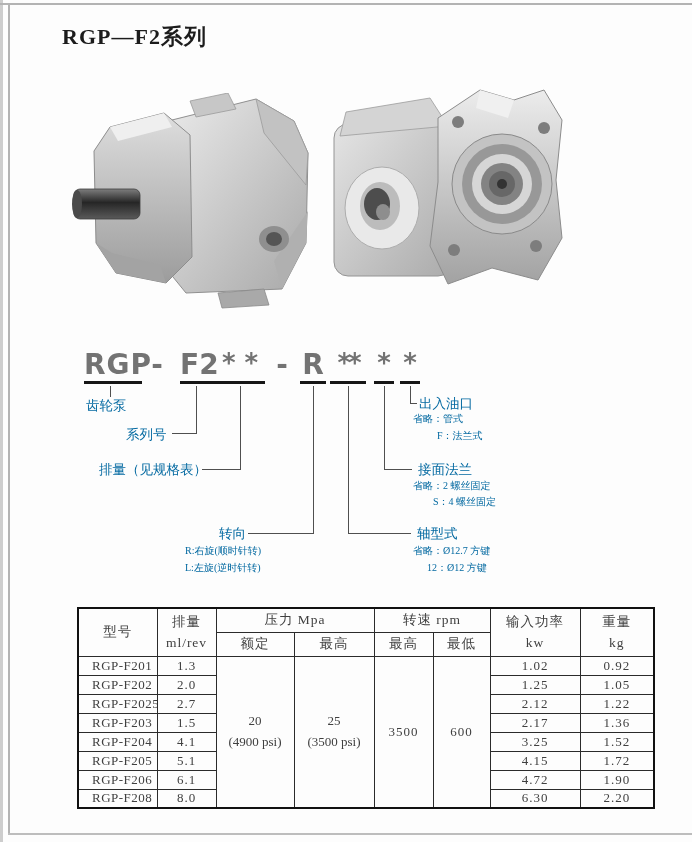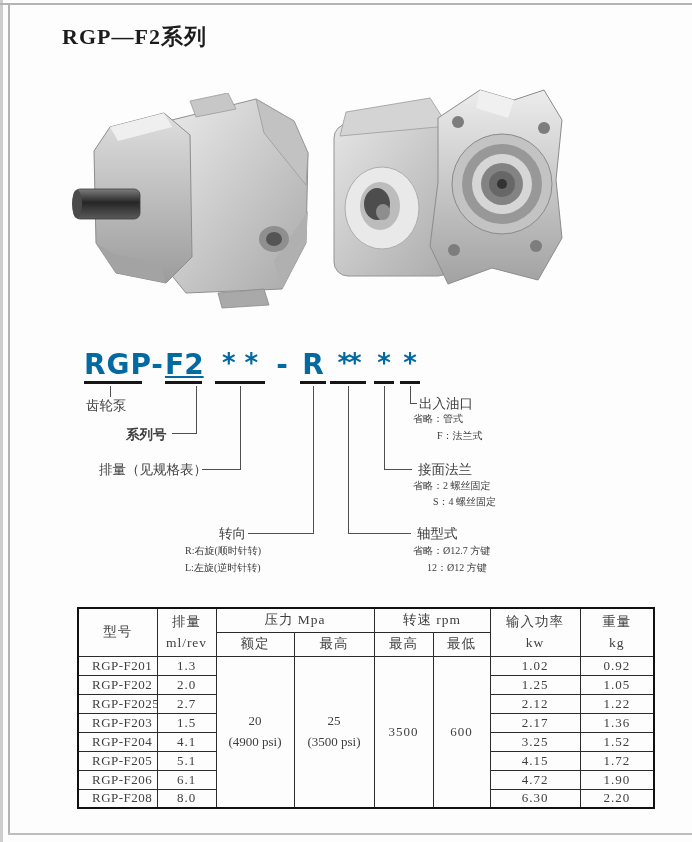--- a/index.html
+++ b/index.html
@@ -18,30 +18,30 @@
     position:absolute; left:62px; top:22px;
     font-size:22px; font-weight:600; letter-spacing:1px;
   }
 
   .photo{position:absolute;}
 
   
   .seg{
     position:absolute; top:350px; height:34px; box-sizing:border-box;
     font-family:"DejaVu Sans","Liberation Sans",sans-serif;
-    font-weight:700; font-size:28px; line-height:30px; color:#0369a1;
+    font-weight:700; font-size:28px; line-height:30px; color:#737373;
     text-align:center; border-bottom:3px solid #161616;
   }
   .seg.noline{border-bottom:none;}
   .seg.stars{font-size:26px; line-height:26px;}
 
   .vline{position:absolute; width:1px; background:#4f4f4f;}
   .hline{position:absolute; height:1px; background:#4f4f4f;}
 
-  .callout{position:absolute; font-size:13.5px; white-space:nowrap; color:#404040;}
+  .callout{position:absolute; font-size:13.5px; white-space:nowrap; color:#0369a1;}
   .callout.small{font-size:10px;}
 
   
   .spec{
     position:absolute; left:62px; top:607px; width:576px;
     border-collapse:collapse; table-layout:fixed;
     font-size:13px; color:#404040;margin-left:15px;
   }
   .spec th,.spec td{
     border:1px solid #2b2b2b; padding:0 2px;
@@ -134,21 +134,21 @@
     <circle cx="172" cy="96" r="5" fill="#333"></circle>
 
     <circle cx="128" cy="34" r="6" fill="#7d7d7d"></circle>
     <circle cx="214" cy="40" r="6" fill="#7d7d7d"></circle>
     <circle cx="124" cy="162" r="6" fill="#7d7d7d"></circle>
     <circle cx="206" cy="158" r="6" fill="#7d7d7d"></circle>
   </svg>
 
   <div class="seg" style="left:84px;  width:58px; letter-spacing:1px;">RGP</div>
   <div class="seg noline" style="left:150px; width:14px;">-</div>
-  <div class="seg" style="left:165px; width:37px;text-decoration:underline;">F2</div>
+  <div class="seg" style="left:180px; width:37px;">F2</div>
   <div class="seg stars" style="left:215px; width:50px;">* *</div>
   <div class="seg noline" style="left:275px; width:14px;">-</div>
   <div class="seg" style="left:300px; width:26px;">R</div>
   <div class="seg stars" style="left:330px; width:36px; letter-spacing:-3px;">**</div>
   <div class="seg stars" style="left:374px; width:20px;">*</div>
   <div class="seg stars" style="left:400px; width:20px;">*</div>
 
   <div class="vline" style="left:110px; top:386px; height:11px;"></div>
   <div class="vline" style="left:196px; top:386px; height:47px;"></div>
   <div class="hline" style="left:172px; top:433px; width:25px;"></div>
@@ -157,21 +157,21 @@
   <div class="vline" style="left:313px; top:386px; height:147px;"></div>
   <div class="hline" style="left:248px; top:533px; width:66px;"></div>
   <div class="vline" style="left:348px; top:386px; height:147px;"></div>
   <div class="hline" style="left:348px; top:533px; width:63px;"></div>
   <div class="vline" style="left:384px; top:386px; height:83px;"></div>
   <div class="hline" style="left:384px; top:469px; width:28px;"></div>
   <div class="vline" style="left:410px; top:386px; height:18px;"></div>
   <div class="hline" style="left:410px; top:403px; width:7px;"></div>
 
   <div class="callout" style="left:86px;  top:397px;">齿轮泵</div>
-  <div class="callout" style="left:126px; top:426px;font-weight:bold;">系列号</div>
+  <div class="callout" style="left:126px; top:426px;">系列号</div>
   <div class="callout" style="left:99px;  top:461px;">排量（见规格表）</div>
   <div class="callout" style="left:219px; top:525px;">转向</div>
   <div class="callout small" style="left:185px; top:544px;">R:右旋(顺时针转)</div>
   <div class="callout small" style="left:185px; top:561px;">L:左旋(逆时针转)</div>
   <div class="callout" style="left:417px; top:525px;">轴型式</div>
   <div class="callout small" style="left:413px; top:544px;">省略：Ø12.7 方键</div>
   <div class="callout small" style="left:427px; top:561px;">12：Ø12 方键</div>
   <div class="callout" style="left:418px; top:461px;">接面法兰</div>
   <div class="callout small" style="left:413px; top:479px;">省略：2 螺丝固定</div>
   <div class="callout small" style="left:433px; top:495px;">S：4 螺丝固定</div>

